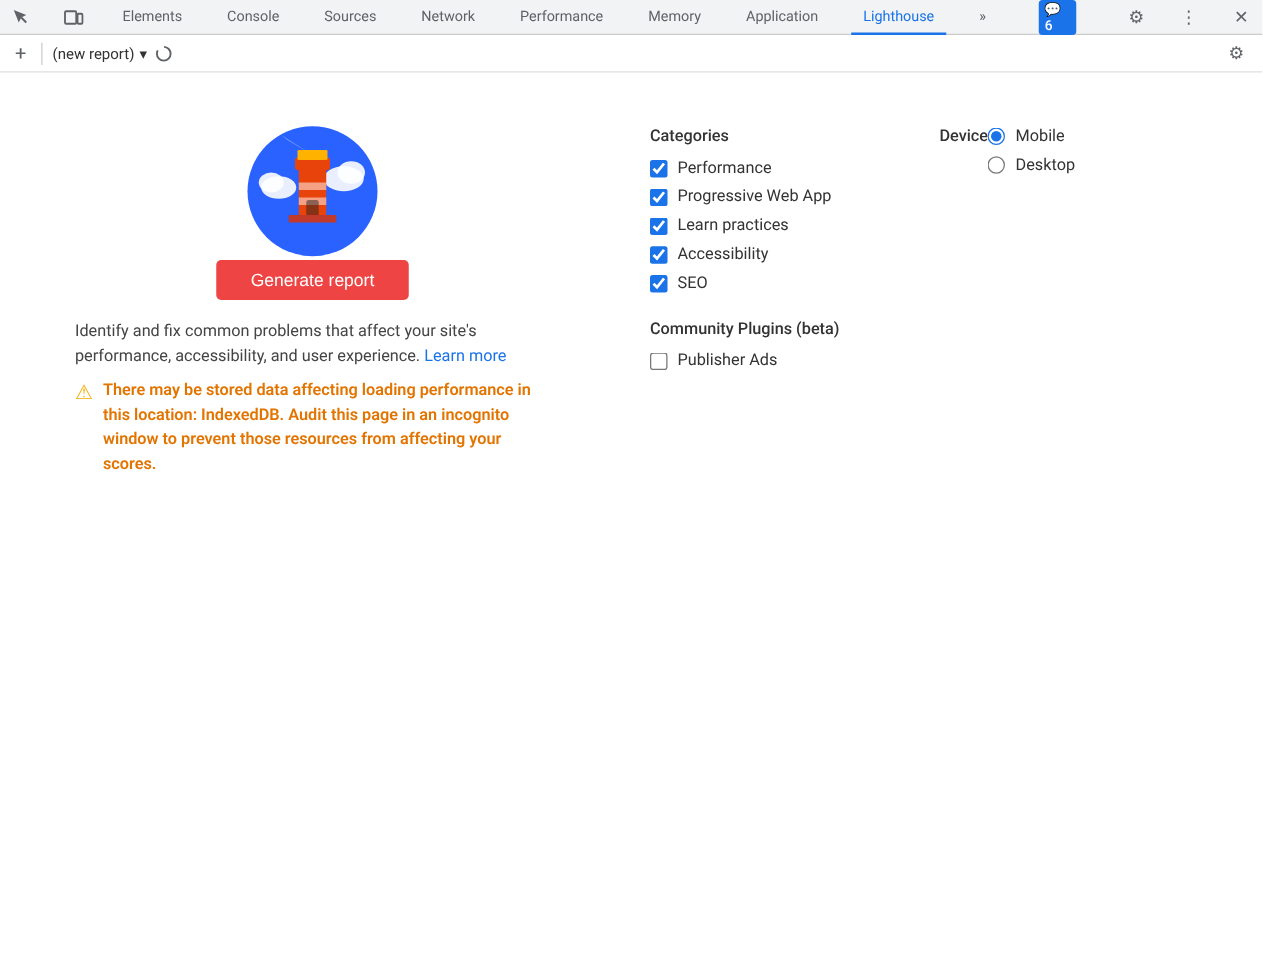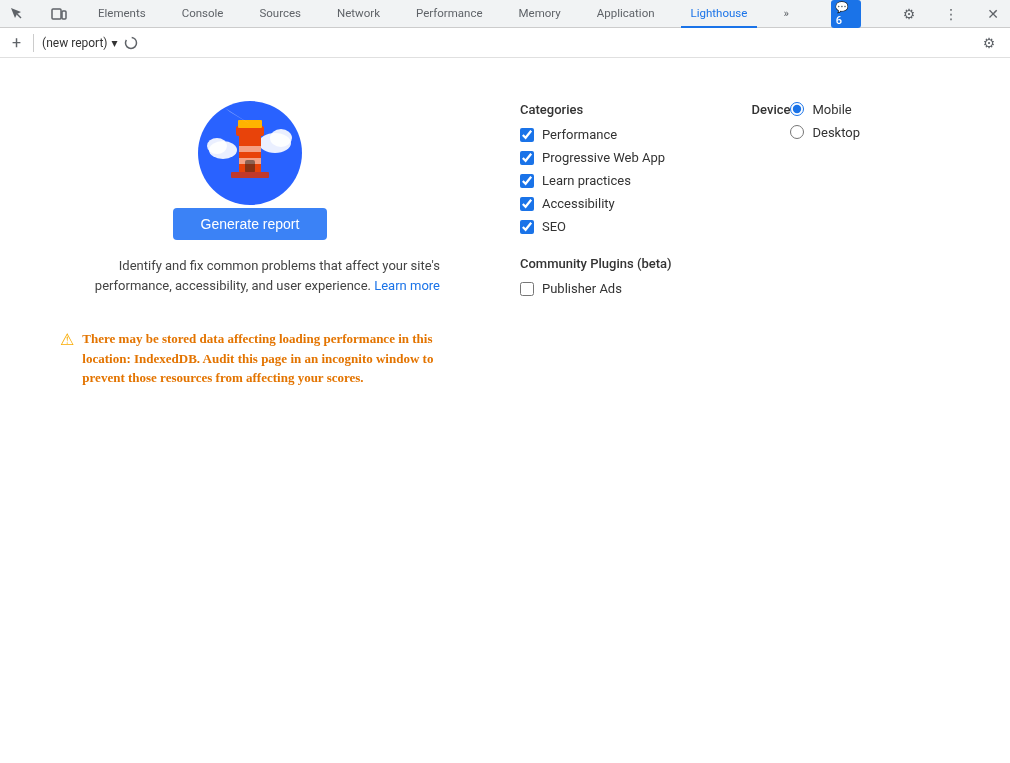--- a/index.html
+++ b/index.html
@@ -121,37 +121,37 @@
 
     
     .left-panel {
       display: flex;
       flex-direction: column;
       align-items: center;
       max-width: 380px;
     }
 
     .generate-btn {
-      background: #3b82f6;
+      background: #ef4444;
       color: #fff;
       border: none;
       border-radius: 4px;
       padding: 8px 28px;
       font-size: 14px;
       cursor: pointer;
       margin-bottom: 16px;
       font-weight: 400;
     }
 
     .description-text {
-      text-align: right;
+      text-align: left;
       color: #444;
       font-size: 13px;
       line-height: 1.5;
-      margin-bottom: 28px;
+      margin-bottom: 2px;
     }
     .learn-more-link {
       color: #1a73e8;
       text-decoration: none;
     }
 
     .warning-box {
       display: flex;
       gap: 8px;
       align-items: flex-start;
@@ -161,21 +161,20 @@
       color: #f9ab00;
       font-size: 16px;
       flex-shrink: 0;
       margin-top: 1px;
     }
     .warning-text {
       color: #e37400;
       font-size: 13px;
       font-weight: 600;
       line-height: 1.5;
-      font-family: Liberation Serif, serif;
     }
 
     
     .right-panel {
       padding-top: 4px;
       min-width: 240px;
     }
 
     .section-title {
       font-size: 13px;

